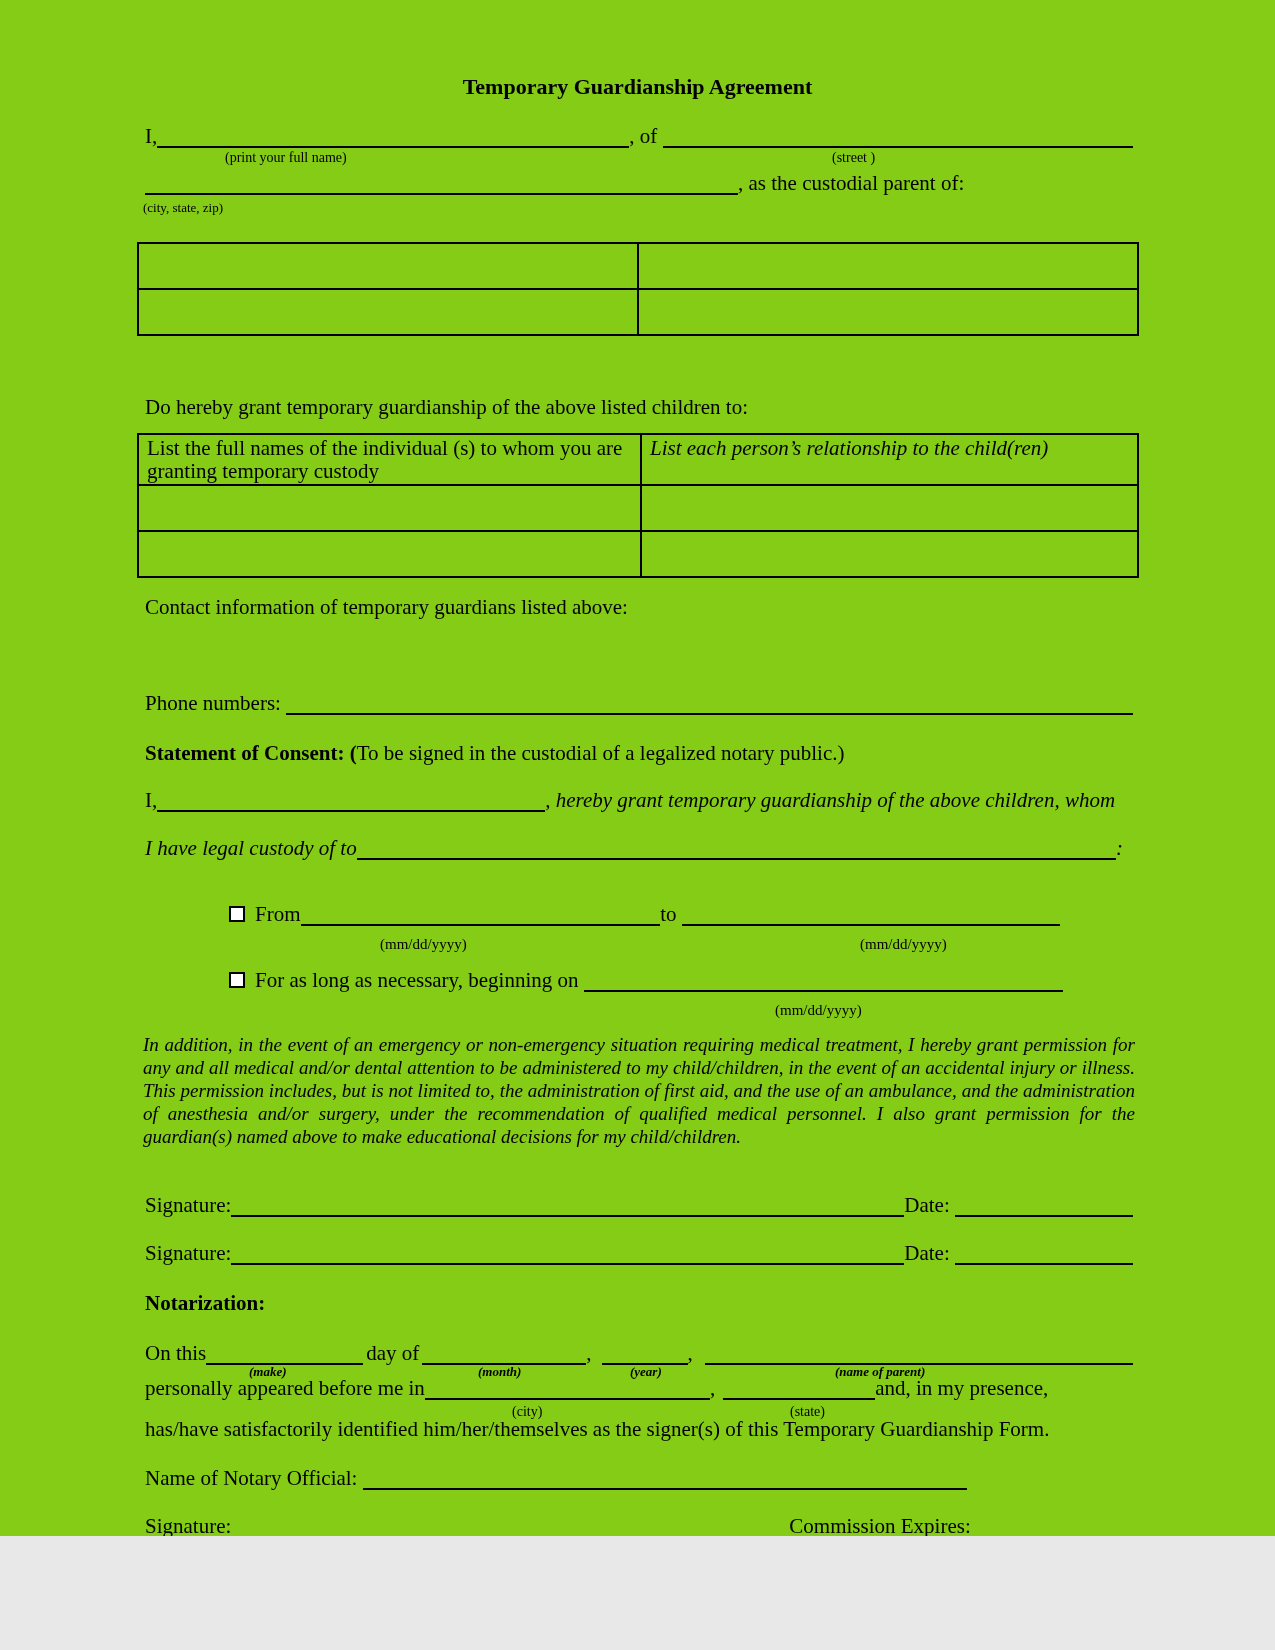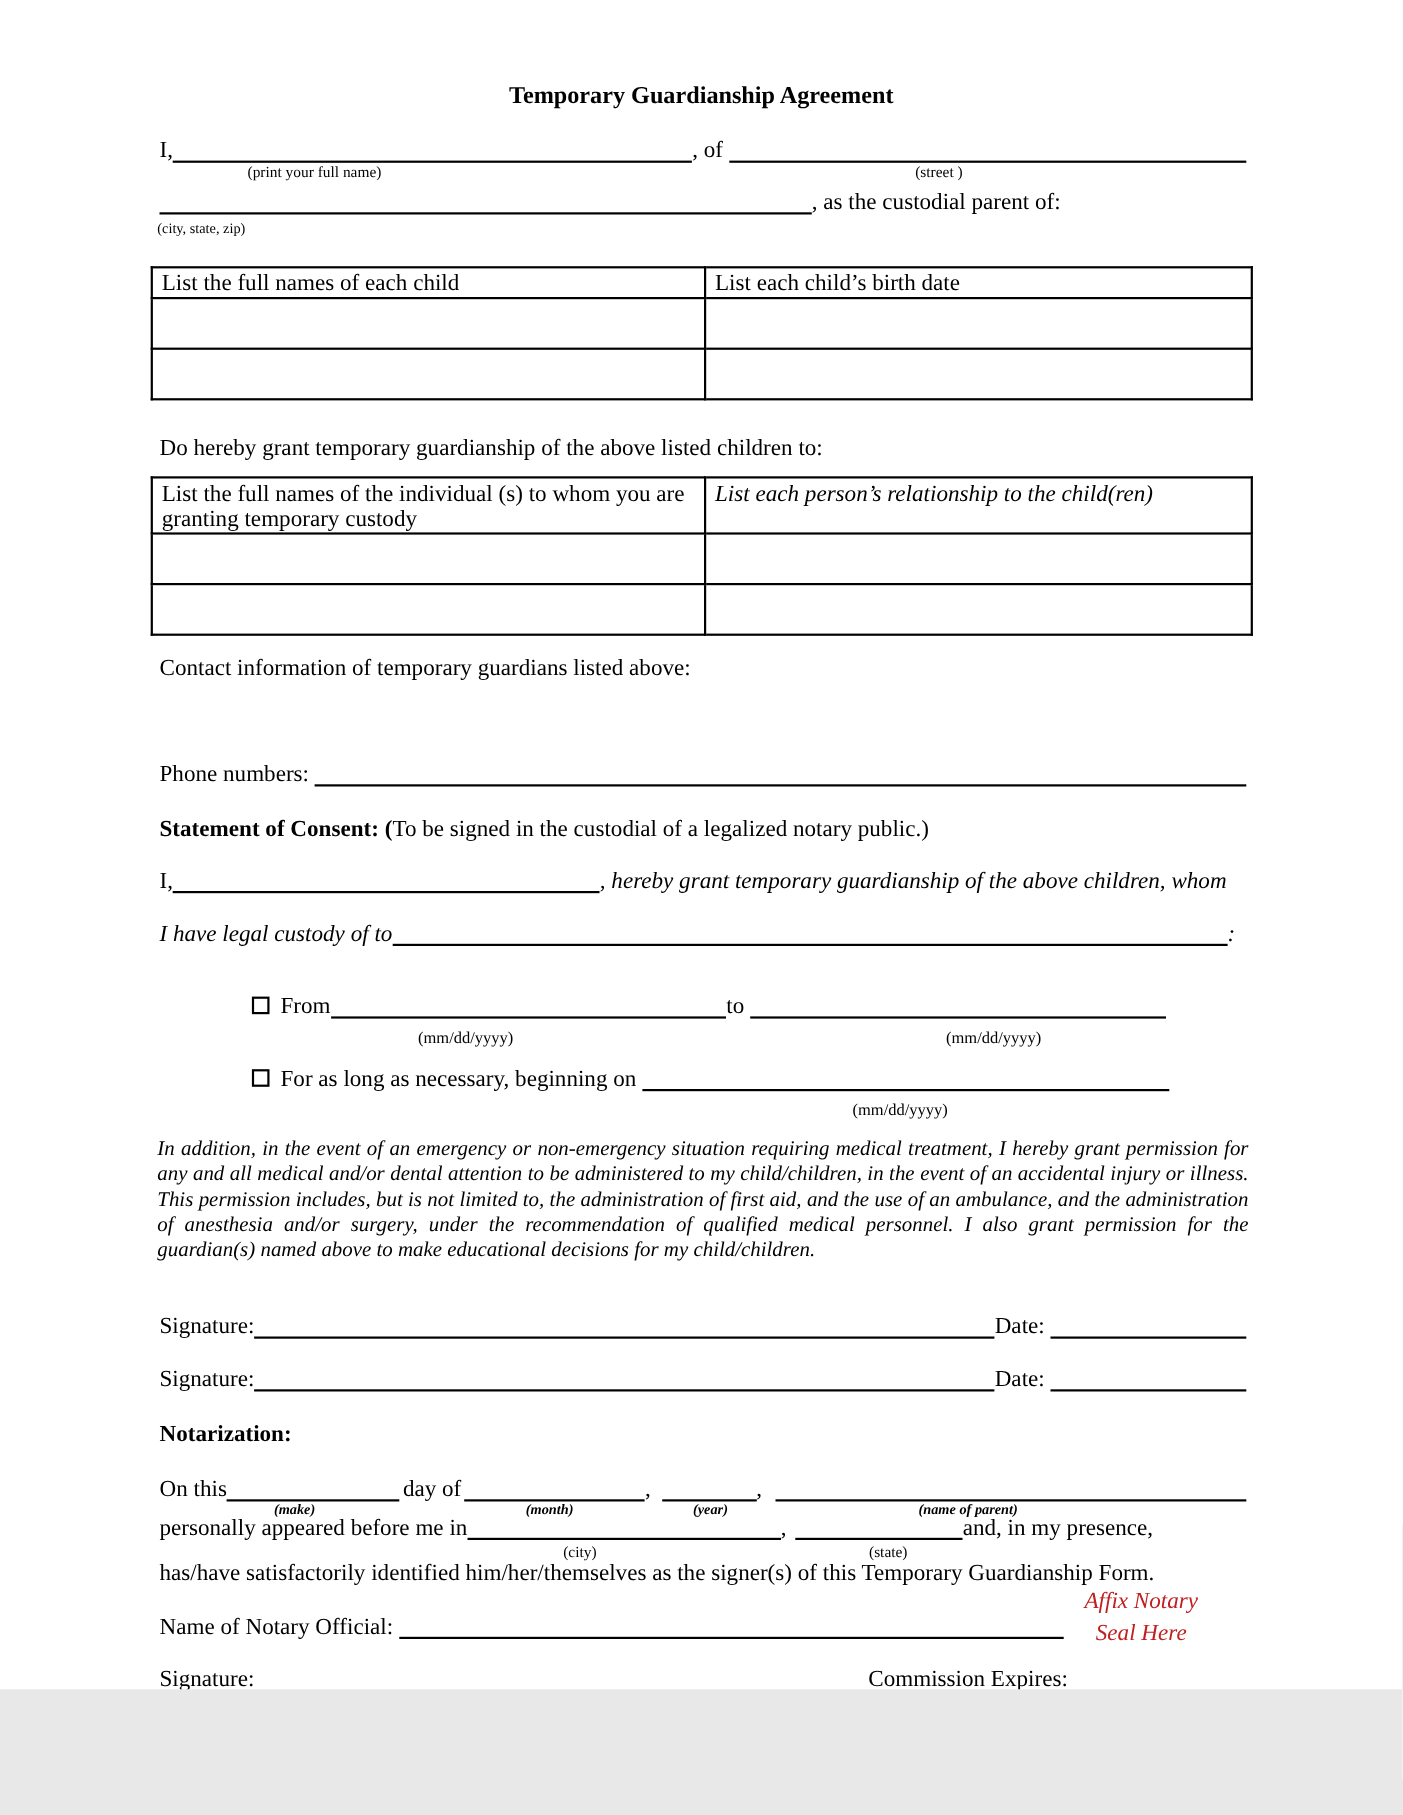--- a/index.html
+++ b/index.html
@@ -1,20 +1,20 @@
 <!DOCTYPE html>
 <html><head>
 <meta charset="utf-8">
 <style>
   * { margin:0; padding:0; box-sizing:border-box; }
   html,body { background:#e8e8e8; }
   body { font-family:"Liberation Serif", serif; color:#000; }
   .page {
     position:relative; width:1275px; height:1536px; margin:0 auto;
-    background:#ffffff; overflow:hidden;
+    background:#84cc16; overflow:hidden;
     font-size:21px;
   }
   .t { position:absolute; font-size:21px; line-height:24px; }
   .title { left:0; top:75px; width:1275px; text-align:center; font-weight:bold; font-size:22px; }
   .fl { position:absolute; display:flex; align-items:flex-end; height:27px; font-size:21px; }
   .fl span { white-space:pre; line-height:24px; }
   .blank { border-bottom:2px solid #000; height:25px; display:inline-block; }
   .grow { flex:1 1 auto; }
   .sm { position:absolute; font-size:14px; line-height:16px; white-space:pre; }
   .xs { position:absolute; font-size:13px; line-height:15px; white-space:pre; }
@@ -50,24 +50,20 @@
   <div class="sm" style="left:832px; top:150px;">(street )</div>
 
   <div class="fl" style="left:145px; top:168px; width:988px;">
     <span class="blank" style="flex:0 0 593px;"></span>
     <span>, as the custodial parent of:</span>
   </div>
   <div class="sm" style="left:143px; top:200px; font-size:13px;">(city, state, zip)</div>
 
   <table class="grid" style="left:137px; top:242px; width:1002px;">
     <tbody>
-        <tr>
-      <td style="width:50.3%; height:28px;">List the full names of each child</td>
-      <td style="height:28px;">List each child’s birth date</td>
-    </tr>
     <tr>
       <td style="height:46px;"></td>
       <td></td>
     </tr>
     <tr>
       <td style="height:46px;"></td>
       <td></td>
     </tr>
   </tbody>
     </table>
@@ -170,24 +166,20 @@
     <span class="blank" style="flex:0 0 285px;"></span>
     <span>,</span>
     <span class="blank" style="flex:0 0 152px; margin-left:8px;"></span>
     <span>and, in my presence,</span>
   </div>
   <div class="sm" style="left:512px; top:1404px;">(city)</div>
   <div class="sm" style="left:790px; top:1404px;">(state)</div>
 
   <div class="t" style="left:145px; top:1417px;">has/have satisfactorily identified him/her/themselves as the signer(s) of this Temporary Guardianship Form.</div>
 
-  <div class="seal">
-    <div>Affix Notary</div>
-    <div>Seal Here</div>
-  </div>
 
   <div class="fl" style="left:145px; top:1463px; width:822px;">
     <span>Name of Notary Official: </span>
     <span class="blank grow"></span>
   </div>
 
   <div class="fl" style="left:145px; top:1511px; width:992px;">
     <span>Signature:</span>
     <span class="blank" style="flex:0 0 546px;"></span>
     <span style="margin-left:12px;">Commission Expires:</span>

